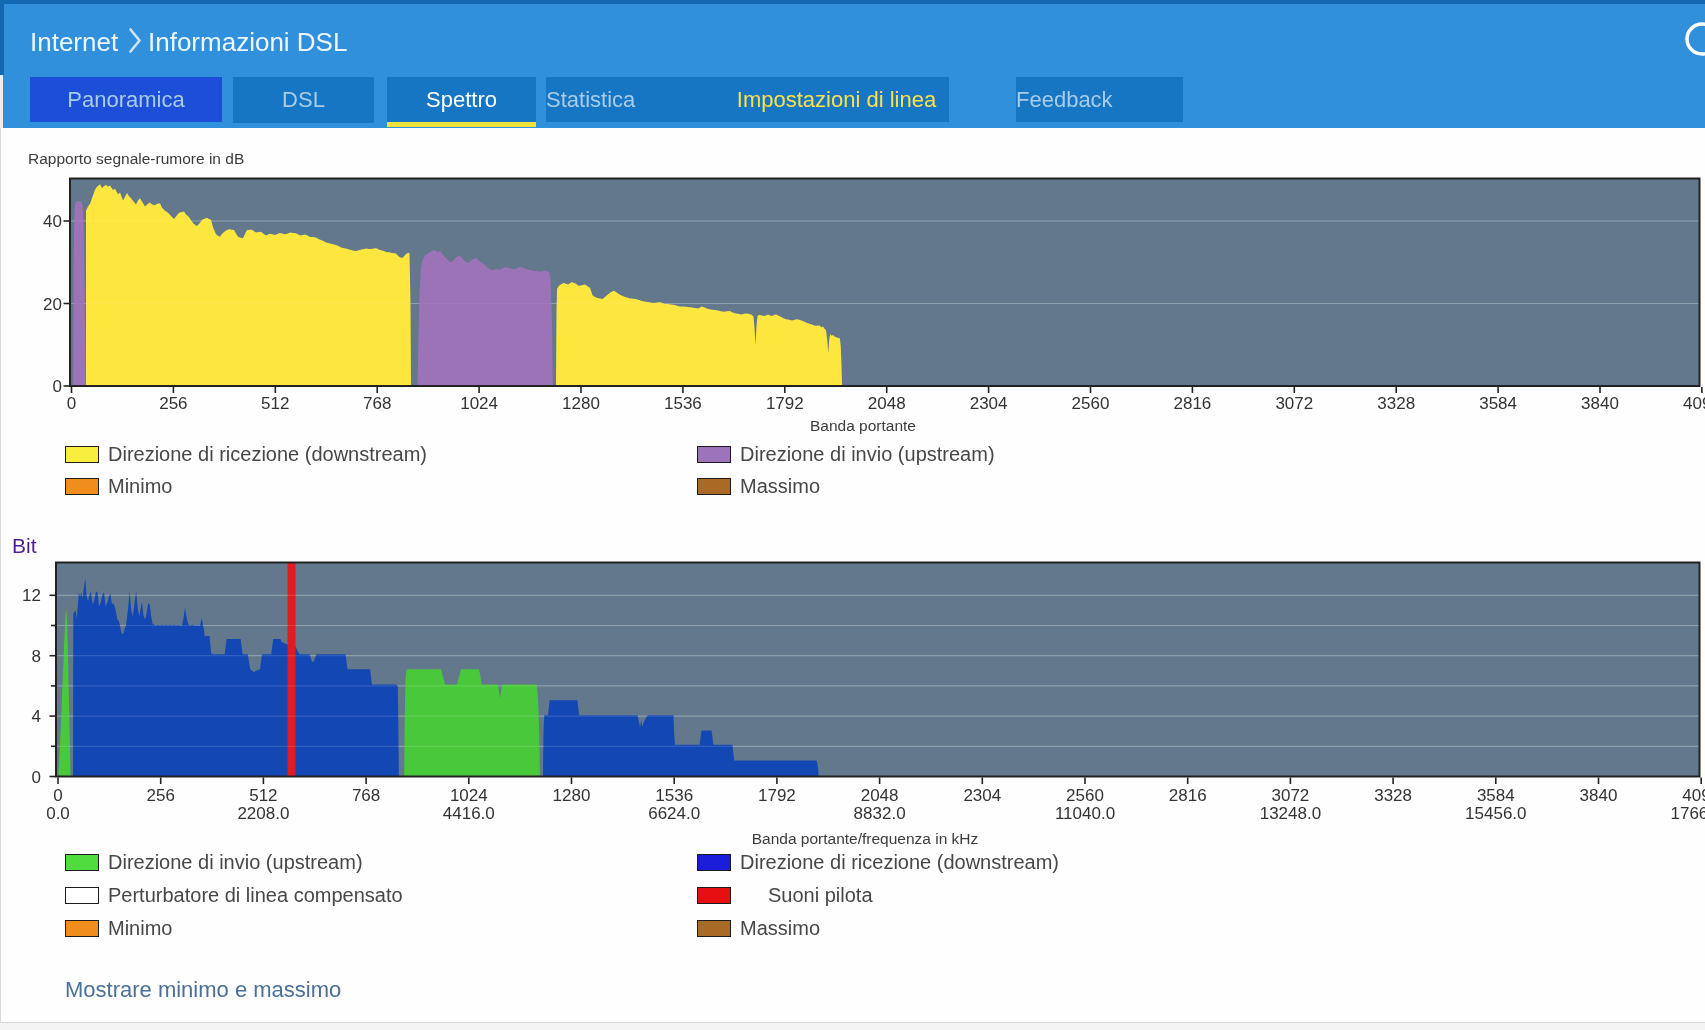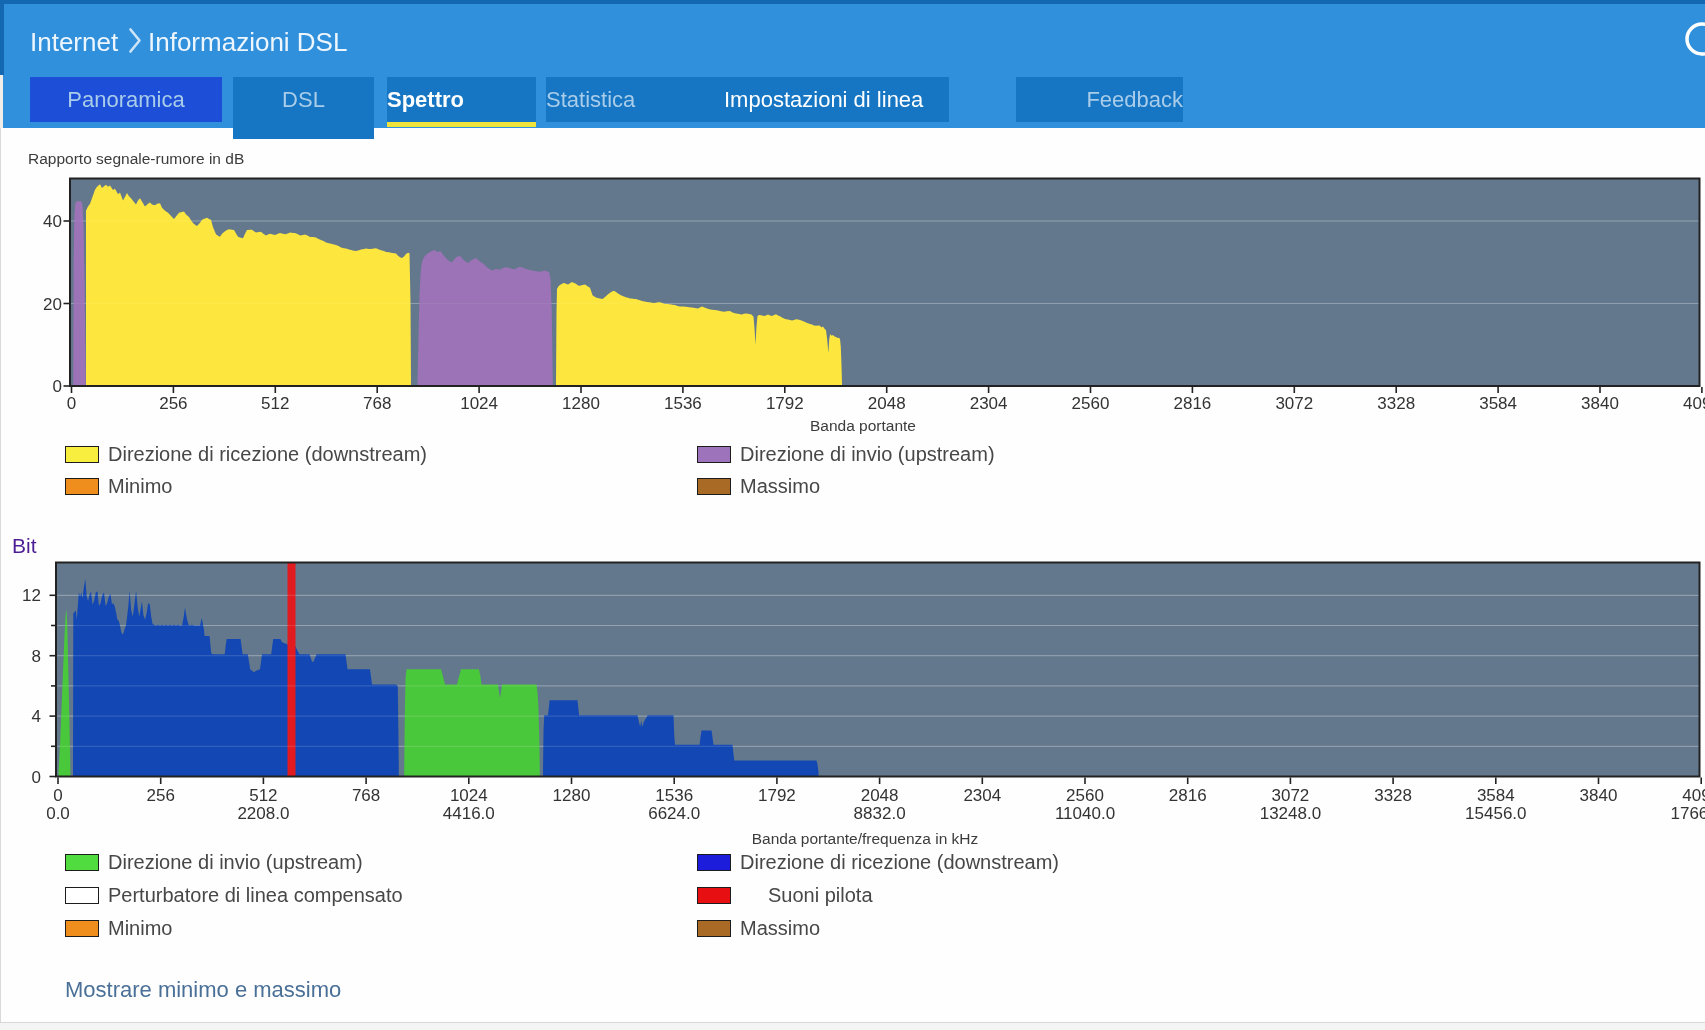--- a/index.html
+++ b/index.html
@@ -12,26 +12,26 @@
 <div style="position:absolute;left:0;top:75px;width:3px;height:53px;background:#efedea"></div>
 <div style="position:absolute;left:30px;top:27px;font-size:26px;color:#eef6fd">Internet</div>
 <svg style="position:absolute;left:127px;top:27px" width="16" height="27" viewBox="0 0 16 27">
     <polyline points="3.5,2.5 12.5,13.5 3.5,24.5" stroke="#cde5f6" fill="none" stroke-width="2.6" stroke-linecap="round" stroke-linejoin="round"></polyline>
   </svg>
 <div style="position:absolute;left:148px;top:27px;font-size:26px;color:#eef6fd">Informazioni DSL</div>
 <svg style="position:absolute;left:1680px;top:16px" width="25" height="46" viewBox="0 0 25 46">
     <circle cx="22" cy="23" r="15" fill="none" stroke="#fff" stroke-width="3.5"></circle>
   </svg>
 <div style="position:absolute;left:30px;top:77px;width:192px;height:45px;background:#1d4ed8;text-align:center;line-height:45px;font-size:22px;color:#a8cce9">Panoramica</div>
-<div style="position:absolute;left:233px;top:77px;width:141px;height:62px;background:#1676c3;text-align:center;line-height:45px;font-size:22px;color:#a8cce9">DSL</div>
-<div style="position:absolute;left:387px;top:77px;width:149px;height:45px;background:#1676c3;text-align:left;line-height:45px;font-size:22px;color:#fff;font-weight:bold">Spettro</div>
+<div style="position:absolute;left:233px;top:77px;width:141px;height:46px;background:#1676c3;text-align:center;line-height:45px;font-size:22px;color:#a8cce9">DSL</div>
+<div style="position:absolute;left:387px;top:77px;width:149px;height:45px;background:#1676c3;text-align:center;line-height:45px;font-size:22px;color:#fff;font-weight:normal">Spettro</div>
 <div style="position:absolute;left:387px;top:122px;width:149px;height:5px;background:#ede33b"></div>
 <div style="position:absolute;left:546px;top:77px;width:187px;height:45px;background:#1676c3;text-align:left;line-height:45px;font-size:22px;color:#a8cce9">Statistica</div>
-<div style="position:absolute;left:724px;top:77px;width:225px;height:45px;background:#1676c3;line-height:45px;font-size:22px;color:#ffffff">Impostazioni di linea</div>
-<div style="position:absolute;left:1016px;top:77px;width:167px;height:45px;background:#1676c3;text-align:right;line-height:45px;font-size:22px;color:#a8cce9">Feedback</div>
+<div style="position:absolute;left:724px;top:77px;width:225px;height:45px;background:#1676c3;text-align:center;line-height:45px;font-size:22px;color:#fde047">Impostazioni di linea</div>
+<div style="position:absolute;left:1016px;top:77px;width:167px;height:45px;background:#1676c3;text-align:left;line-height:45px;font-size:22px;color:#a8cce9">Feedback</div>
 
 <div style="position:absolute;left:28px;top:150px;font-size:15.5px;color:#3c3c3c">Rapporto segnale-rumore in dB</div>
 <svg style="position:absolute;left:0;top:150px" width="1705" height="290" viewBox="0 150 1705 290">
 <rect x="70" y="178.5" width="1629.5" height="207.5" fill="#63788c"></rect>
 <line x1="70" y1="303.5" x2="1699.5" y2="303.5" stroke="rgba(255,255,255,0.25)" stroke-width="1.2"></line>
 <line x1="70" y1="221.0" x2="1699.5" y2="221.0" stroke="rgba(255,255,255,0.25)" stroke-width="1.2"></line>
 <polygon points="73.2,386.0 73.2,383.9 73.7,262.2 74.3,216.9 75.2,203.7 76.5,201.2 81.3,201.2 82.6,206.6 83.6,229.2 84.6,282.9 85.3,344.8 85.7,381.9 85.7,386.0" fill="#9b73b6"></polygon>
 <polygon points="86.0,386.0 86.0,210.7 88.0,206.6 90.0,203.7 92.0,198.3 95.0,189.7 97.0,186.8 100.0,184.3 102.0,188.0 104.0,186.3 106.0,184.7 108.0,186.8 110.0,185.5 113.0,190.1 115.0,188.8 118.0,194.2 120.0,192.5 123.0,200.4 125.0,196.7 127.0,193.0 129.0,196.2 131.0,198.3 134.0,202.0 136.0,204.5 138.0,200.4 140.0,198.3 143.0,203.3 145.0,206.6 148.0,203.7 150.0,202.4 152.0,204.5 155.0,205.3 157.0,203.7 160.0,203.3 162.0,207.8 165.0,210.7 168.0,212.8 170.0,214.8 172.0,216.9 174.0,218.9 177.0,215.2 179.0,212.8 182.0,211.9 184.0,211.5 186.0,214.4 189.0,216.9 191.0,220.2 193.0,223.1 195.0,224.7 197.0,226.0 200.0,222.7 202.0,219.8 205.0,218.5 207.0,217.7 209.0,218.9 211.0,219.8 213.0,227.2 216.0,234.2 218.0,235.8 220.0,236.7 222.0,233.8 225.0,231.3 227.0,230.1 229.0,229.2 232.0,229.7 234.0,230.1 236.0,233.4 238.0,236.7 240.0,237.5 243.0,238.3 245.0,233.8 247.0,230.1 250.0,229.7 252.0,229.7 254.0,231.3 256.0,232.5 259.0,232.1 261.0,231.7 263.0,233.4 266.0,235.4 268.0,234.6 270.0,233.8 273.0,234.6 275.0,235.0 278.0,233.8 280.0,233.0 283.0,233.8 285.0,234.2 288.0,233.4 290.0,232.5 293.0,233.0 295.0,233.0 298.0,234.2 300.0,235.4 303.0,235.0 305.0,234.6 308.0,235.8 310.0,237.1 313.0,237.1 316.0,237.5 318.0,238.7 321.0,240.0 324.0,241.2 326.0,242.5 329.0,243.3 331.0,243.7 334.0,244.5 336.0,244.9 339.0,246.2 341.0,247.4 344.0,248.2 346.0,248.6 349.0,249.5 351.0,249.9 354.0,250.7 356.0,251.1 359.0,250.3 361.0,249.5 364.0,249.0 366.0,248.6 369.0,249.0 371.0,249.0 374.0,248.6 376.0,248.2 379.0,249.5 381.0,250.3 384.0,251.1 386.0,251.9 389.0,252.3 391.0,252.8 394.0,253.2 396.0,253.6 398.0,255.7 400.0,257.3 402.0,258.1 404.0,256.5 406.0,254.0 408.0,252.8 409.5,253.2 410.5,303.5 411.0,383.9 411.0,386.0" fill="#fde73e"></polygon>
 <polygon points="417.5,386.0 417.5,383.9 418.5,336.5 419.5,295.2 420.5,274.6 421.5,264.3 423.0,258.9 425.0,255.7 428.0,253.2 431.0,251.5 434.0,249.9 436.0,251.1 438.0,252.3 440.0,250.7 442.0,253.2 444.0,256.1 446.0,258.1 448.0,260.2 450.0,261.4 452.0,262.2 454.0,259.8 456.0,257.3 458.0,256.5 460.0,256.1 462.0,258.1 464.0,260.6 466.0,261.8 468.0,263.1 470.0,261.4 472.0,259.8 474.0,258.9 476.0,258.1 478.0,259.8 480.0,261.4 482.0,263.1 484.0,264.3 486.0,266.4 488.0,268.0 490.0,269.3 492.0,270.5 494.0,269.7 496.0,268.9 498.0,269.3 500.0,269.7 502.0,268.4 505.0,267.2 507.0,267.6 510.0,268.0 512.0,268.9 515.0,269.3 517.0,268.0 520.0,266.8 522.0,267.6 525.0,268.4 527.0,269.3 530.0,270.1 532.0,270.5 535.0,270.9 537.0,271.3 540.0,271.7 542.0,271.3 545.0,270.5 547.0,271.3 549.0,272.1 550.5,278.8 551.8,311.8 552.8,383.9 552.8,386.0" fill="#9b73b6"></polygon>
 <polygon points="556.0,386.0 556.0,383.9 556.5,311.8 557.0,289.1 558.5,286.2 560.0,284.9 562.0,283.7 564.0,282.9 566.0,283.7 568.0,284.5 570.0,283.3 572.0,282.1 574.0,282.9 576.0,283.7 578.0,285.4 580.0,285.8 582.5,284.9 585.0,284.5 587.5,286.2 590.0,287.8 592.5,295.2 595.0,296.9 597.5,298.1 600.0,298.6 602.5,299.0 605.0,296.9 607.5,294.8 610.0,292.8 612.0,291.5 614.0,290.7 616.0,291.9 618.0,293.6 620.0,294.8 622.0,295.7 624.0,296.5 626.0,297.3 628.0,297.7 630.0,298.6 632.0,298.6 634.0,299.0 636.0,299.0 638.0,299.8 640.0,300.2 642.0,301.0 644.5,301.4 647.0,301.9 649.5,302.3 652.0,302.7 654.0,303.1 656.0,302.7 658.0,302.3 660.0,302.3 662.5,303.1 665.0,303.9 667.5,303.9 670.0,304.3 672.5,304.7 675.0,305.1 677.5,306.0 680.0,306.4 683.0,306.4 686.0,306.8 689.0,307.2 692.0,307.6 695.0,308.0 698.0,308.4 700.0,307.6 702.0,306.4 704.5,307.6 707.0,308.4 709.5,309.3 712.0,309.7 715.0,310.1 718.0,310.5 721.0,311.3 724.0,311.8 727.0,311.3 730.0,310.9 732.0,312.2 734.0,313.0 736.0,313.4 738.0,313.8 740.0,314.2 742.0,314.6 744.0,313.8 746.0,313.4 748.0,313.8 750.0,314.2 751.5,314.6 753.5,316.7 754.5,328.2 755.5,344.8 756.5,326.2 757.5,315.9 759.0,315.1 760.0,315.1 762.0,315.5 764.0,315.9 766.0,315.5 768.0,314.6 770.0,315.5 772.0,315.9 774.0,315.1 776.0,314.2 778.0,315.5 780.0,316.3 782.0,317.5 784.0,318.4 786.0,319.2 788.0,319.6 790.0,320.0 792.0,320.4 794.0,320.0 796.0,319.2 798.0,319.6 800.0,320.0 802.0,320.8 804.0,321.6 806.0,322.5 808.0,323.3 810.0,324.1 812.0,324.5 814.0,325.4 816.0,325.8 818.0,325.4 820.0,325.8 821.5,327.4 823.0,326.6 824.5,328.7 826.0,330.3 827.3,340.6 828.3,353.0 829.3,338.6 830.3,334.0 831.5,335.7 833.0,334.9 834.5,336.5 836.0,336.9 837.5,338.1 839.0,337.7 840.0,339.0 840.8,346.8 841.5,365.4 842.0,383.9 842.0,386.0" fill="#fde73e"></polygon>

